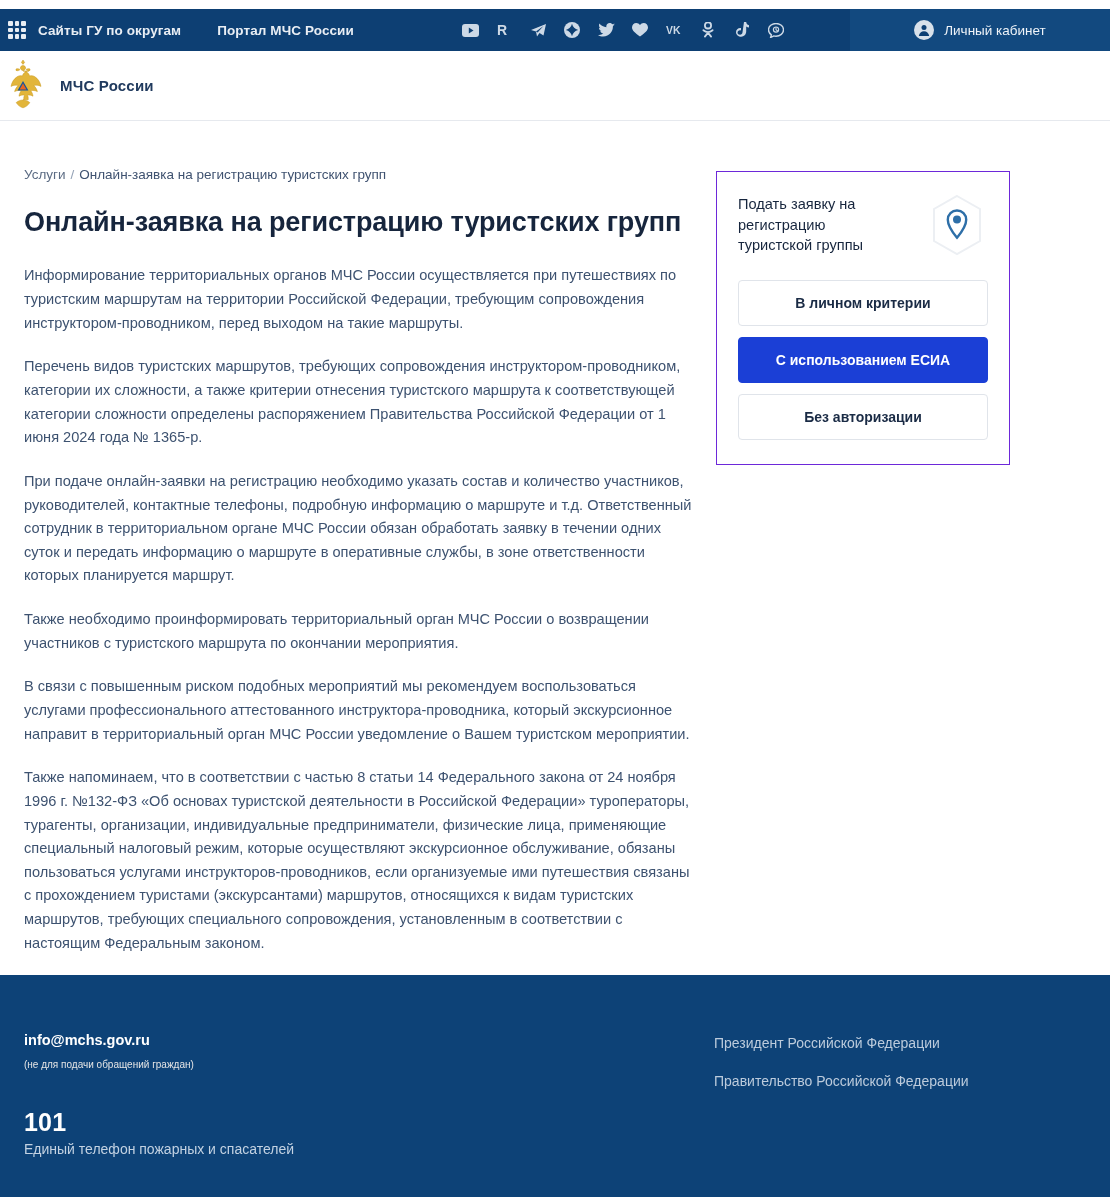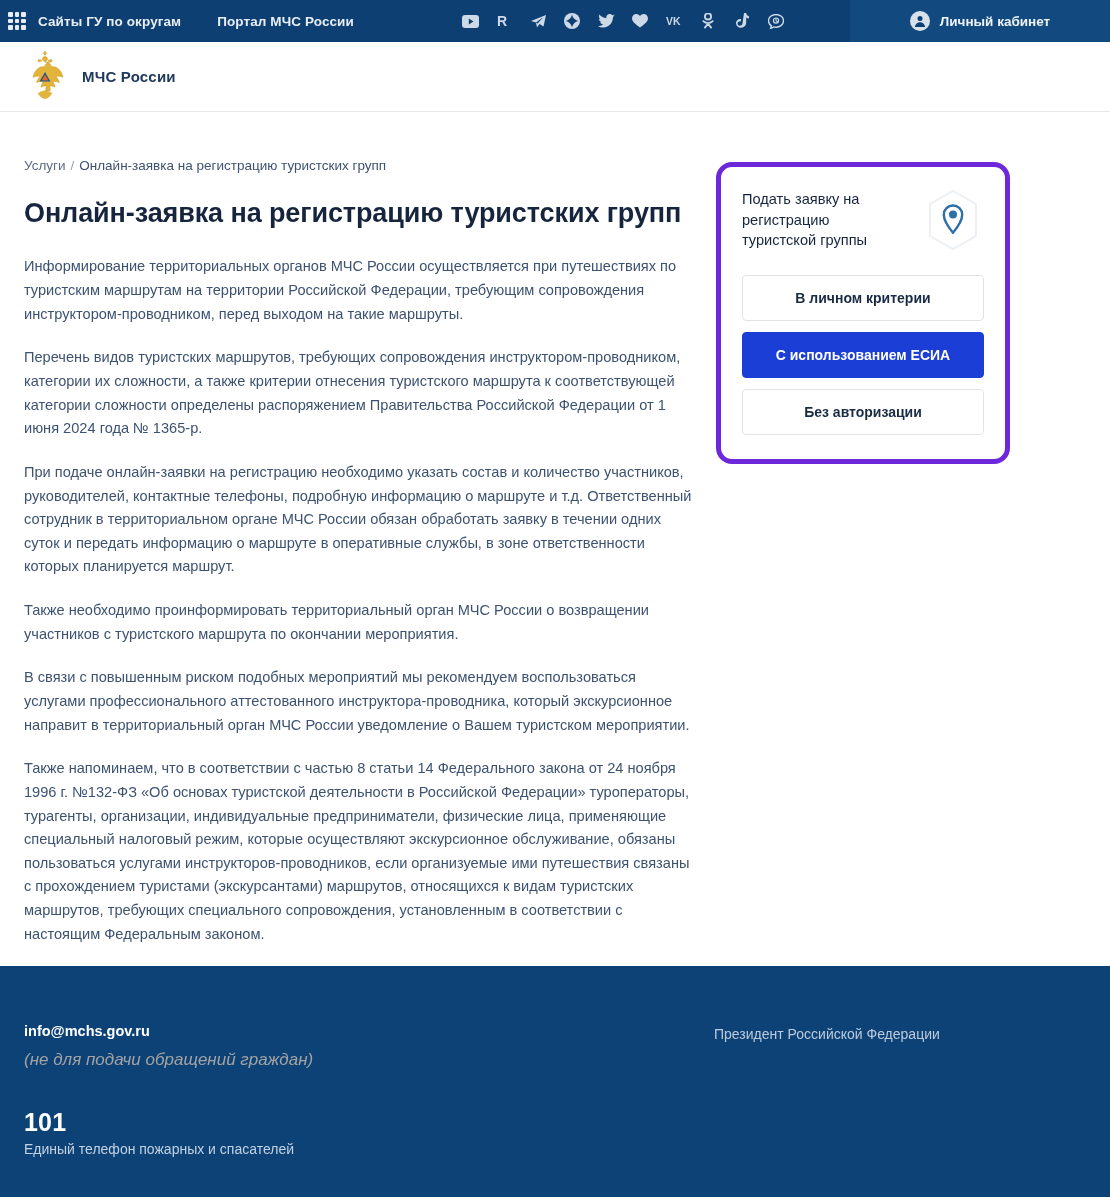--- a/index.html
+++ b/index.html
@@ -12,20 +12,21 @@
   }
   .page { width: 1110px; position: relative; }
 
   
   .topbar {
     height: 42px;
     background: #0D3F73;
     display: flex;
     align-items: stretch;
     position: relative;
+    margin-top: 9px;
   }
   .topbar-left {
     display: flex;
     align-items: center;
     padding-left: 8px;
     gap: 0;
   }
   .grid-icon {
     width: 18px; height: 18px;
     display: grid;
@@ -72,31 +73,30 @@
   }
   .account-btn .av {
     width: 20px; height: 20px; border-radius: 50%;
     background: #d8e1ea;
     display: flex; align-items: center; justify-content: center;
   }
   .account-btn .av svg { display:block; }
   .account-label {
     color: #eef3f8;
     font-size: 13.5px;
-    font-weight: 700;
+    font-weight: 400;
   }
 
   
   .logobar {
     height: 70px;
     background: #ffffff;
     border-bottom: 1px solid #e6e9ee;
     display: flex;
     align-items: center;
-    padding-left: 22px;
   }
   .emblem { width: 46px; height: 56px; margin-right: 14px; }
   .brand {
     font-size: 15px;
     font-weight: 700;
     color: #203a5e;
     letter-spacing: .2px;
   }
 
   
@@ -130,22 +130,22 @@
 
   p.body {
     font-size: 14.6px;
     line-height: 1.62;
     color: #3d5270;
     margin-bottom: 20px;
   }
 
   
   .card {
-    border: 5px solid #6d28d9;
-    border-radius: 16px;
+    border: 1px solid #6d28d9;
+    border-radius: 0;
     background: #fff;
     padding: 22px 21px 24px 21px;
   }
   .card-head {
     display: flex;
     align-items: flex-start;
     justify-content: space-between;
     gap: 10px;
     margin-bottom: 24px;
   }
@@ -190,24 +190,23 @@
   .foot-right { flex: 1; padding-top: 4px; }
   .foot-email {
     color: #ffffff;
     font-size: 14.5px;
     font-weight: 700;
     text-decoration: none;
     display: inline-block;
     cursor: pointer;
   }
   .foot-note {
-    color: #a3a3a3;
-    font-size: 17px;
+    color: #e5e5e5;
+    font-size: 10px;
     margin-top: 10px;
-    font-style: italic;
   }
   .foot-101 {
     color: #ffffff;
     font-size: 25px;
     font-weight: 700;
     margin-top: 38px;
     letter-spacing: .2px;
   }
   .foot-101-sub {
     color: #c3d2e2;
@@ -377,16 +376,17 @@
   <div class="footer">
     <div class="foot-left">
       <a class="foot-email">info@mchs.gov.ru</a>
       <div class="foot-note">(не для подачи обращений граждан)</div>
       <div class="foot-101">101</div>
       <div class="foot-101-sub">Единый телефон пожарных и спасателей</div>
       
     </div>
     <div class="foot-right">
       <a class="foot-link">Президент Российской Федерации</a>
+      <a class="foot-link">Правительство Российской Федерации</a>
     </div>
   </div>
 
 </div>
 
 </body></html>

